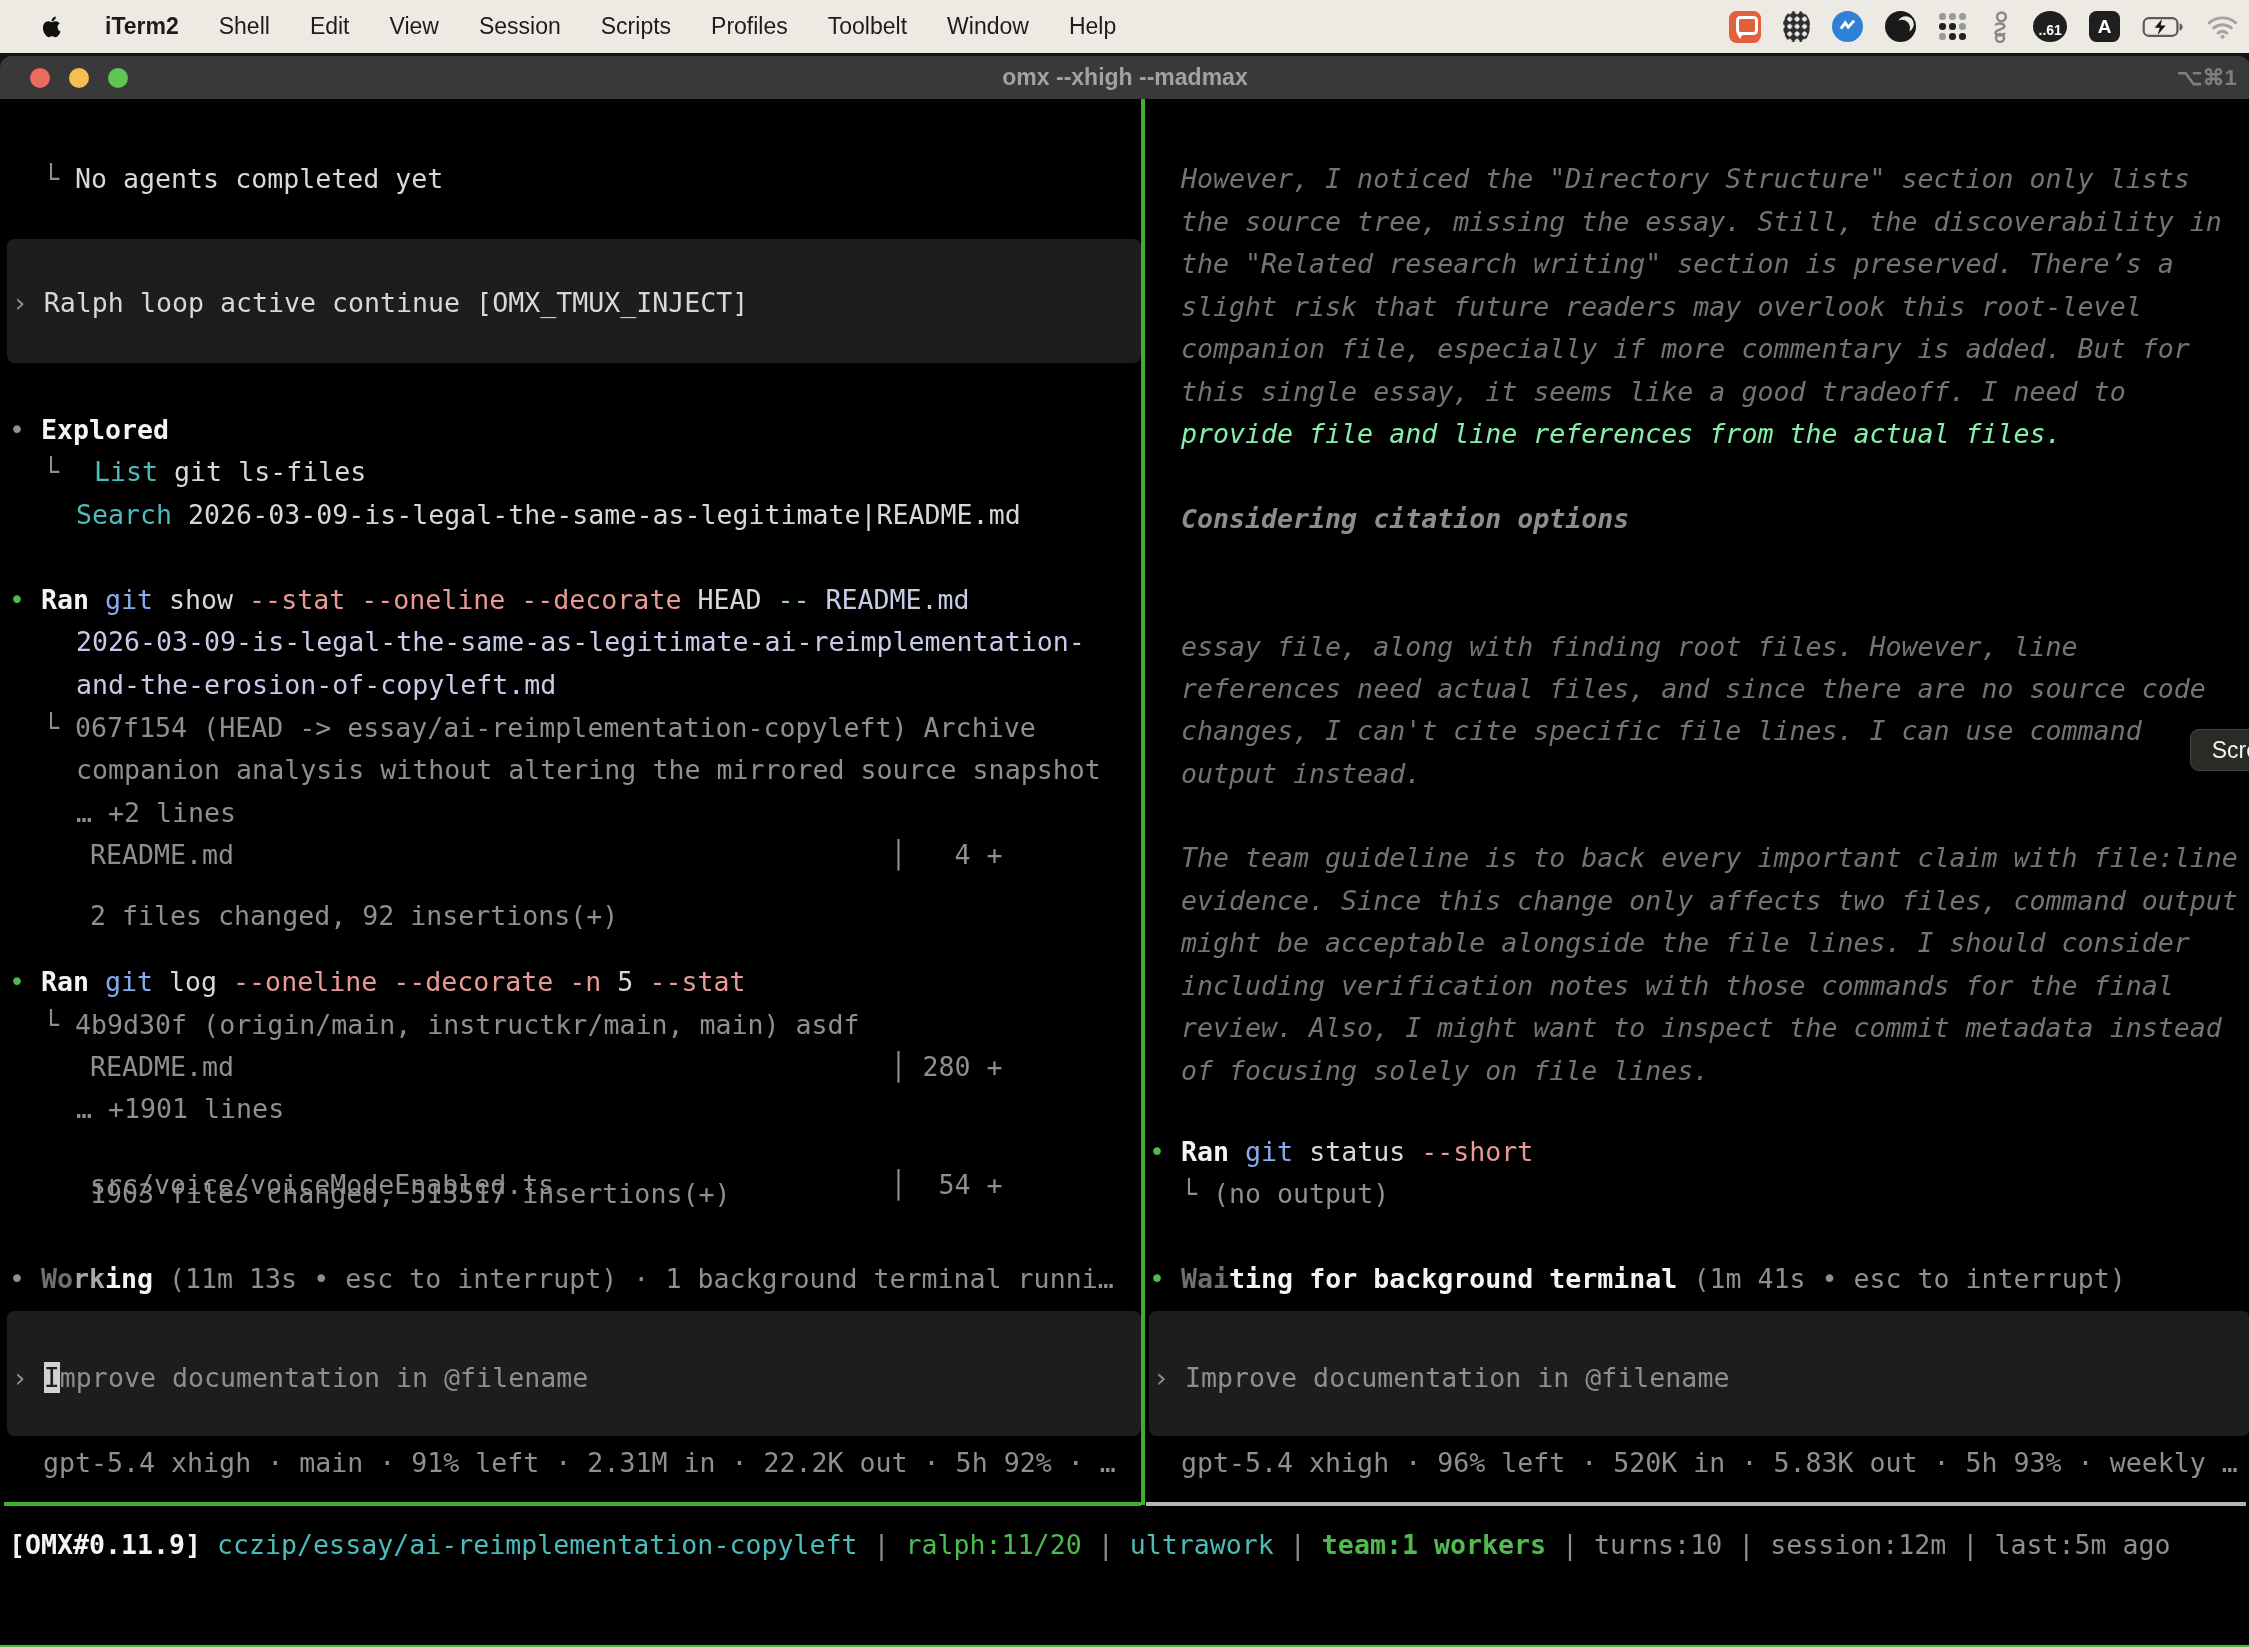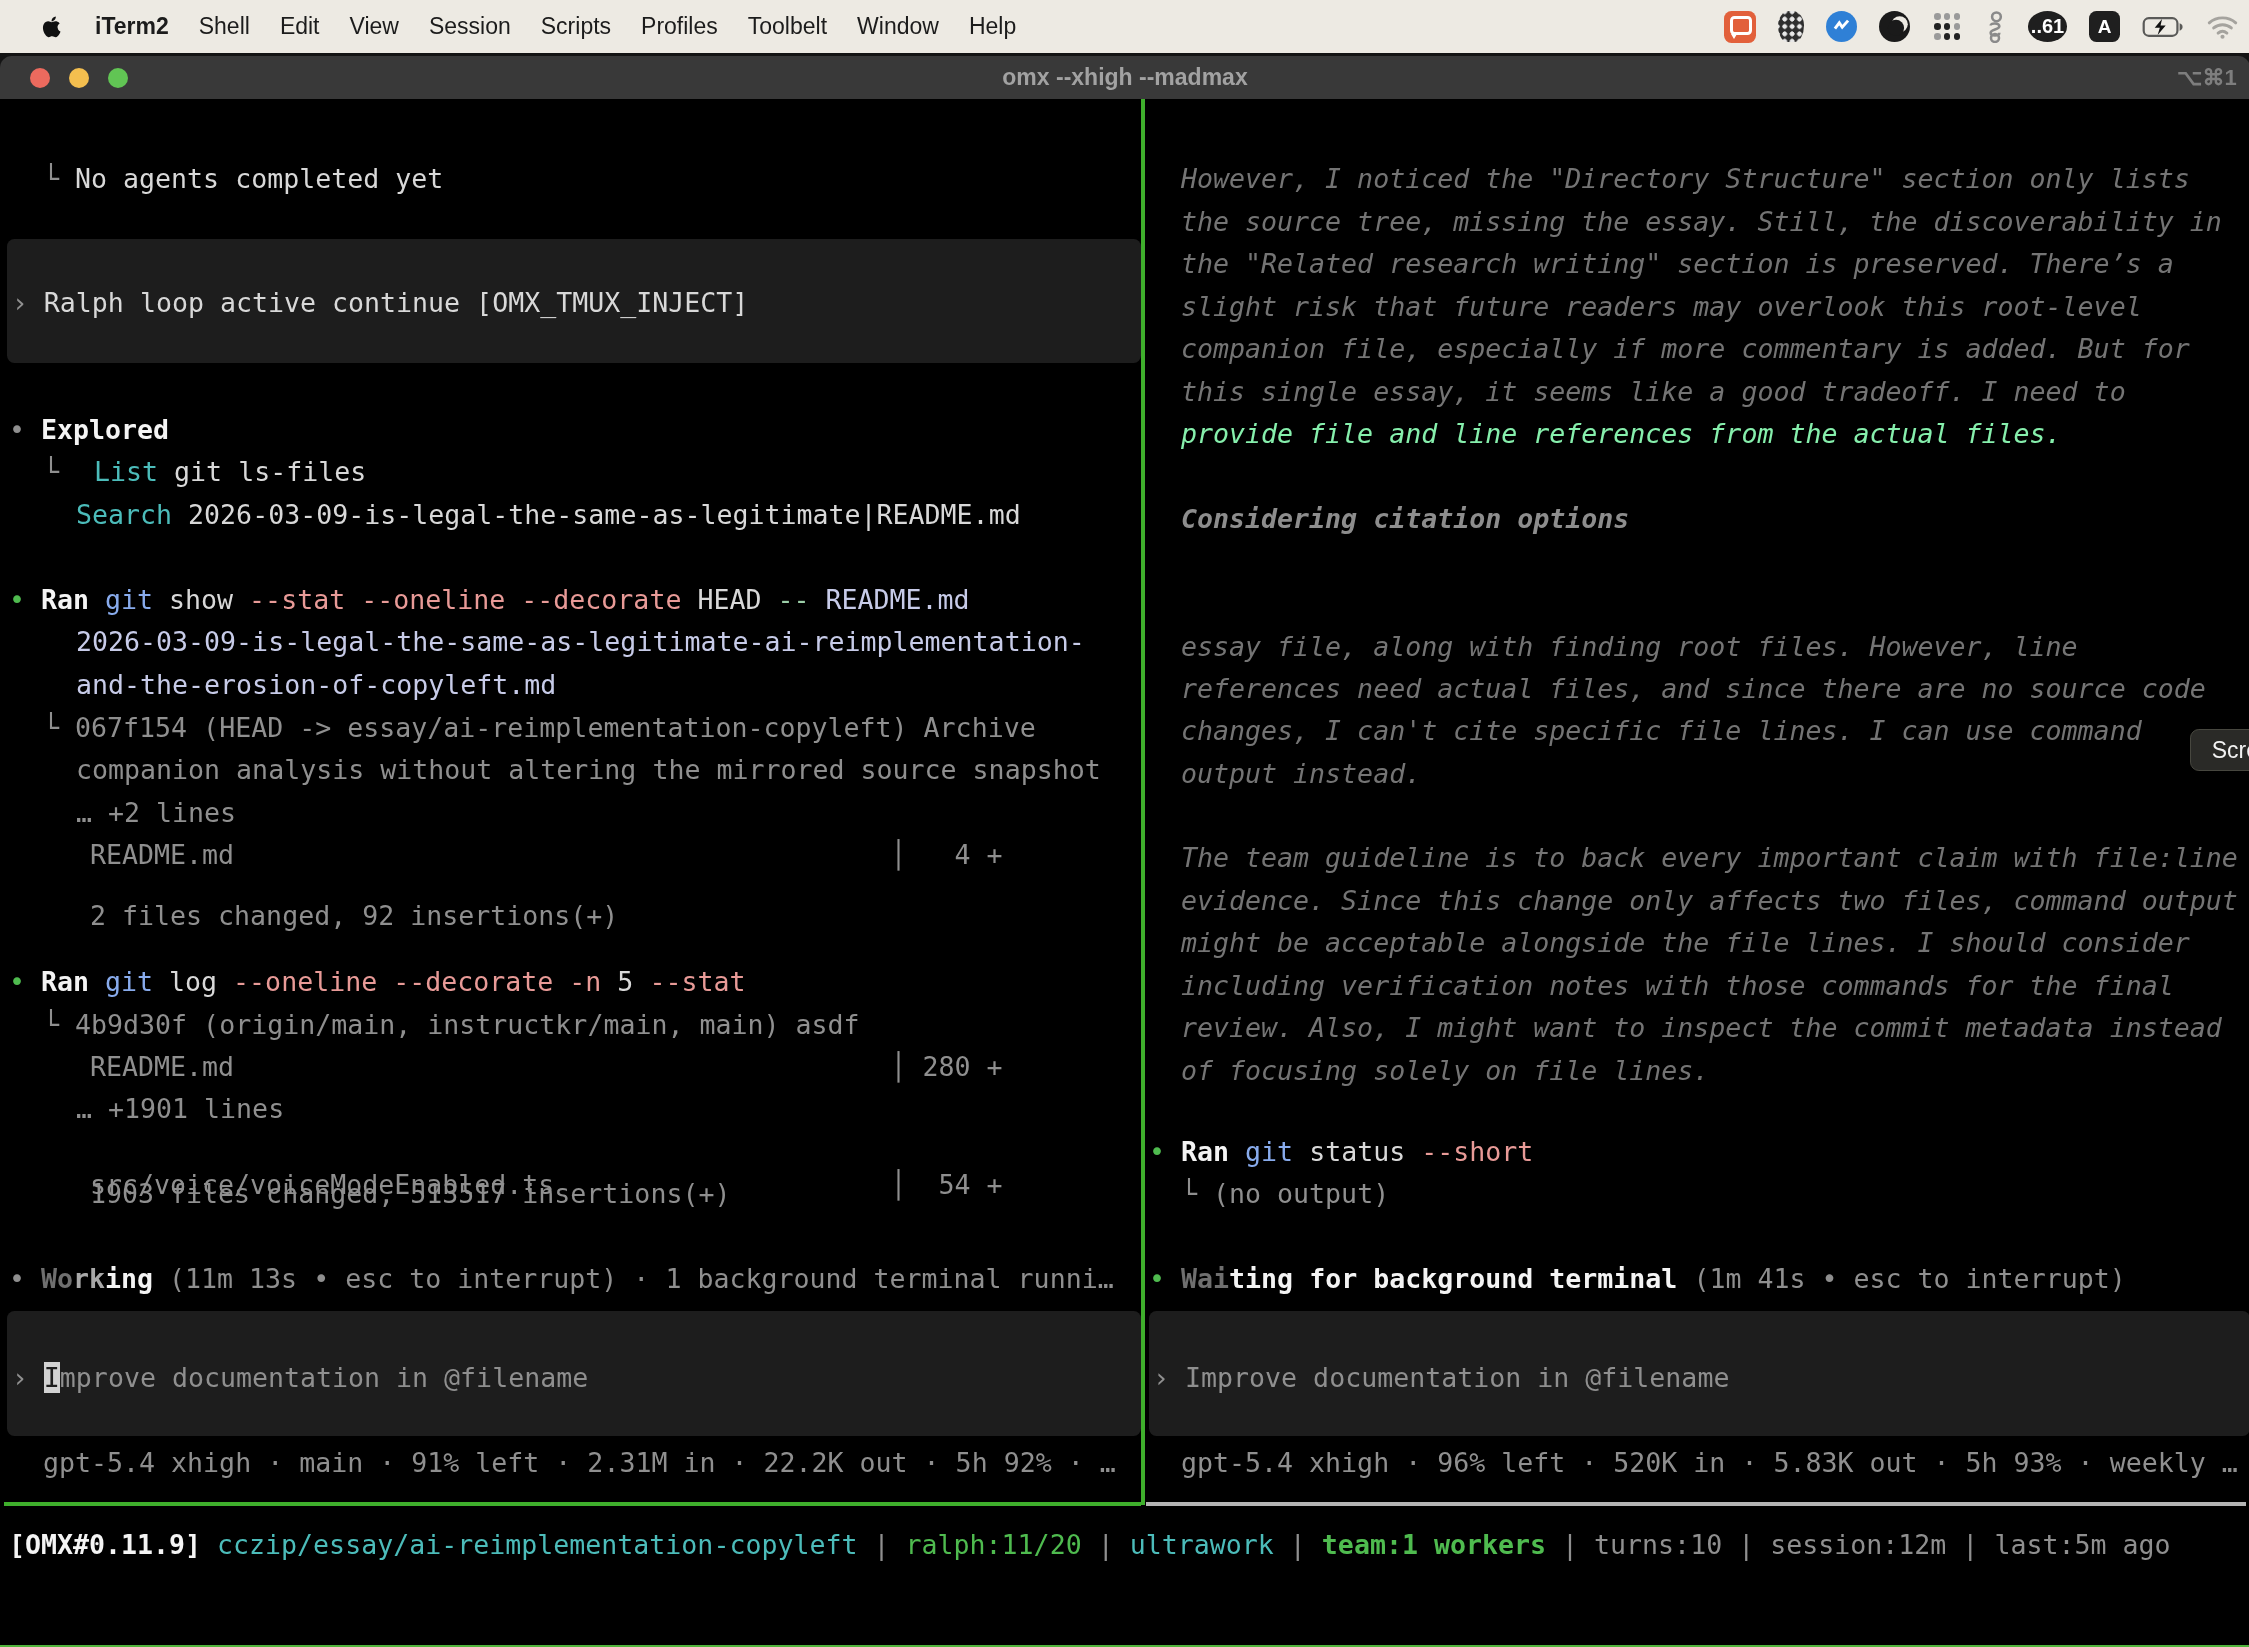--- a/index.html
+++ b/index.html
@@ -2,42 +2,42 @@
 <html style="font-size:11.8px"><head>
 <meta charset="utf-8">
 <style>
   html,body{margin:0;padding:0;}
   body{width:2250px;height:1648px;background:#141414;overflow:hidden;
        font-family:"Liberation Sans",sans-serif;position:relative;}
 
   
   .menubar{position:absolute;left:0;top:0;width:2250px;height:53px;background:#edeae3;
            display:flex;align-items:center;color:#1c1c1c;}
-  .menubar-left{display:flex;align-items:center;gap:30px;margin-left:40px;}
+  .menubar-left{display:flex;align-items:center;gap:40px;margin-left:40px;}
   .apple{width:25px;height:25px;display:inline-block;}
   .apple svg{width:25px;height:25px;fill:#111;}
   .menu-item{font-size:23px;color:#1c1c1c;white-space:nowrap;}
   .menu-item.first{font-weight:bold;}
   .menubar-right{margin-left:auto;display:flex;align-items:center;gap:22px;margin-right:11.8px;}
   .mb-ico{display:flex;align-items:center;justify-content:center;}
 
   .ico-msg{width:32px;height:32px;background:#e2603b;border-radius:7.4px;position:relative;}
   .ico-msg .bub{position:absolute;left:6.6px;top:5.9px;width:16px;height:12.5px;border:3px solid #fff;border-radius:4.4px;}
   .ico-msg .tail{position:absolute;left:7.4px;bottom:3.7px;width:0;height:0;
       border-left:3.7px solid transparent;border-right:3.7px solid transparent;border-top:5.9px solid #fff;}
   .ico-shield{width:26.6px;height:31px;background:#2e2e2e;border-radius:13.3px 13.3px 10.3px 10.3px/16px 16px 19px 19px;
       background-image:radial-gradient(#e8e8e8 2.2px,transparent 2.7px),radial-gradient(#2e2e2e 0,#2e2e2e 0);
       background-size:7.4px 7.4px;background-position:3px 4.4px;}
   .ico-blue{width:31px;height:31px;border-radius:50%;background:#2f80d6;display:flex;align-items:center;justify-content:center;}
   .ico-cresc{width:31px;height:31px;}
   .ico-dots{width:29.5px;height:29.5px;display:grid;grid-template-columns:repeat(3,1fr);align-items:center;justify-items:center;}
   .ico-dots i{width:6.6px;height:6.6px;border-radius:50%;display:block;}
   .ico-person{width:22px;height:32px;}
   .ico-61{min-width:34px;height:31px;background:#1f1f1f;border-radius:50%;color:#fff;
-      display:flex;align-items:flex-end;justify-content:center;font-size:20px;font-weight:bold;
+      display:flex;align-items:flex-end;justify-content:center;font-size:14px;font-weight:bold;
       font-family:"Liberation Sans",sans-serif;padding:0 3px 4.4px 3px;box-sizing:border-box;}
   .ico-a{width:31px;height:31px;background:#1f1f1f;border-radius:7.4px;color:#fff;display:flex;
       align-items:center;justify-content:center;font-size:19px;font-weight:bold;}
   .ico-batt{width:43px;height:22px;}
   .ico-wifi{width:31px;height:25px;}
 
   
   .window{position:absolute;left:0;top:56px;width:2250px;height:1591px;}
   .titlebar{position:absolute;left:0;top:0;width:2250px;height:43px;background:#393939;
             border-radius:11.8px 11.8px 0 0;display:flex;align-items:center;}

